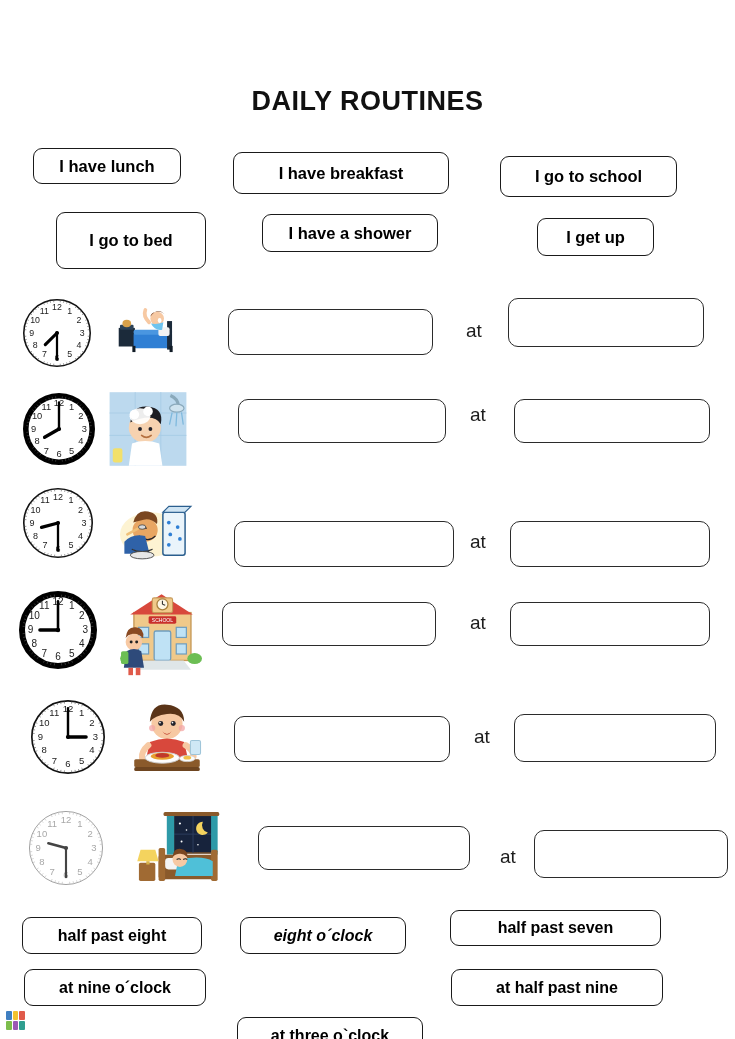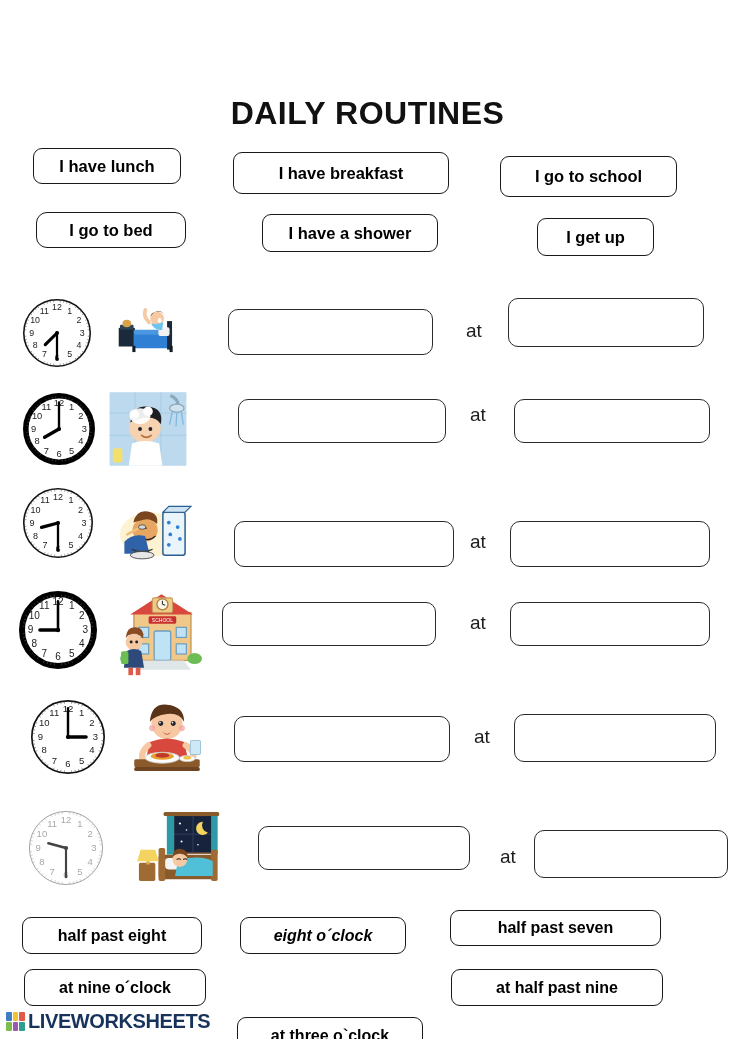--- a/index.html
+++ b/index.html
@@ -11,25 +11,25 @@
     width: 735px;
     height: 1039px;
     position: relative;
     font-family: "Liberation Sans", sans-serif;
     overflow: hidden;
   }
 
   
   #worksheet-title {
     position: absolute;
-    top: 95px;
+    top: 86px;
     left: 0;
     width: 735px;
     text-align: center;
-    font-size: 32px;
+    font-size: 27px;
     font-weight: bold;
     letter-spacing: 0.5px;
     color: #111111;
   }
 
   
   .chip {
     position: absolute;
     box-sizing: border-box;
     border: 1.6px solid #1a1a1a;
@@ -110,21 +110,21 @@
 <div id="top-word-bank">
     <div class="chip top" style="left: 33px; top: 148px; width: 148px; height: 36px;">
       <span>I have lunch</span>
     </div>
     <div class="chip top" style="left: 233px; top: 152px; width: 216px; height: 42px;">
       <span>I have breakfast</span>
     </div>
     <div class="chip top" style="left: 500px; top: 156px; width: 177px; height: 41px; border-radius: 9px;">
       <span>I go to school</span>
     </div>
-    <div class="chip top" style="left: 36px; top: 212px; width: 150px; height: 36px; border-radius: 11px;">
+    <div class="chip top" style="left: 56px; top: 212px; width: 150px; height: 57px;">
       <span>I go to bed</span>
     </div>
     <div class="chip top" style="left: 262px; top: 214px; width: 176px; height: 38px;">
       <span>I have a shower</span>
     </div>
     <div class="chip top" style="left: 537px; top: 218px; width: 117px; height: 38px;">
       <span>I get up</span>
     </div>
   </div>
 
@@ -726,14 +726,13 @@
 
 <div id="lw-logo">
   <span id="lw-logo-mark">
       <i style="background: rgb(63, 127, 193);"></i>
       <i style="background: rgb(242, 194, 48);"></i>
       <i style="background: rgb(224, 90, 74);"></i>
       <i style="background: rgb(125, 189, 76);"></i>
       <i style="background: rgb(155, 89, 182);"></i>
       <i style="background: rgb(47, 158, 143);"></i>
     </span>
-  <span id="lw-logo-text" style="color: rgb(23, 51, 92);">LIVEWORKSHEETS</span>
 </div>
 
 </body></html>

